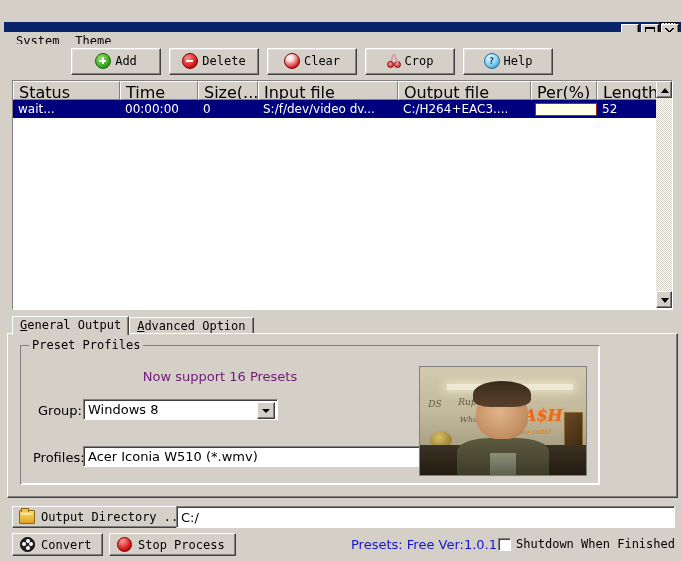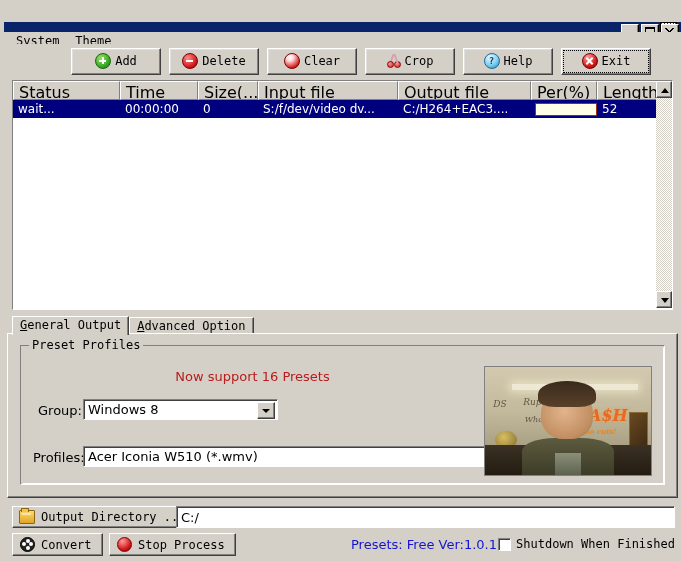--- a/index.html
+++ b/index.html
@@ -133,28 +133,28 @@
     box-shadow:inset -1px 0 0 #808080;cursor:default;box-sizing:border-box;
     font-family:"DejaVu Sans Mono","Liberation Mono",monospace;}
   .tab.active{height:19px;margin-bottom:-1px;position:relative;z-index:3;}
   .tab u{text-decoration:underline;}
 
   .tabpanel{position:absolute;left:5px;top:331px;width:671px;height:165px;
     background:#d4d0c8;border-top:1px solid #fff;border-left:1px solid #fff;
     border-right:1px solid #404040;border-bottom:1px solid #404040;
     box-shadow:inset -1px -1px 0 #808080;box-sizing:border-box;}
 
-  .groupbox{position:absolute;left:12px;top:11px;width:645px;height:140px;
+  .groupbox{position:absolute;left:12px;top:11px;width:580px;height:140px;
     border:1px solid #808080;border-right-color:#fff;border-bottom-color:#fff;box-sizing:border-box;}
   .groupbox:after{content:"";position:absolute;left:1px;top:1px;right:0;bottom:0;
     border:1px solid #fff;border-left-color:#d4d0c8;border-top-color:#d4d0c8;pointer-events:none;}
   .gb-title{position:absolute;left:8px;top:-8px;background:#d4d0c8;padding:0 3px;font-size:12px;
     font-family:"DejaVu Sans Mono","Liberation Mono",monospace;z-index:2;}
 
-  .notice{position:absolute;left:0;right:0;top:23px;text-align:center;color:#b91c1c;
+  .notice{position:absolute;left:0;right:0;top:23px;text-align:center;color:#701a75;
     font-size:13px;font-family:"DejaVu Sans","Liberation Sans",sans-serif;padding-right:180px;}
 
   .row-lbl{position:absolute;font-size:13px;
     font-family:"DejaVu Sans","Liberation Sans",sans-serif;}
   .combo{position:absolute;height:21px;background:#fff;box-sizing:border-box;
     border-top:1px solid #808080;border-left:1px solid #808080;
     border-right:1px solid #fff;border-bottom:1px solid #fff;
     box-shadow:inset 1px 1px 0 #404040;display:flex;align-items:center;cursor:default;}
   .combo .cval{padding-left:4px;font-size:13px;
     font-family:"DejaVu Sans","Liberation Sans",sans-serif;color:#000;white-space:nowrap;overflow:hidden;}
@@ -285,24 +285,20 @@
       <span class="tico ic-crop">
           <i class="l"></i>
           <i class="r"></i>
         </span>
       <span>Crop</span>
     </div>
     <div class="tbtn">
       <span class="tico ic-help">?</span>
       <span>Help</span>
     </div>
-    <div class="tbtn focus">
-      <span class="tico ic-exit"></span>
-      <span>Exit</span>
-    </div>
   </div>
 
   <div class="listwrap">
     <div class="lv-header">
       <div class="lv-th" style="width:107px">Status</div>
       <div class="lv-th" style="width:78px">Time</div>
       <div class="lv-th" style="width:60px">Size(...</div>
       <div class="lv-th" style="width:140px">Input file</div>
       <div class="lv-th" style="width:133px">Output file</div>
       <div class="lv-th" style="width:66px">Per(%)</div>

